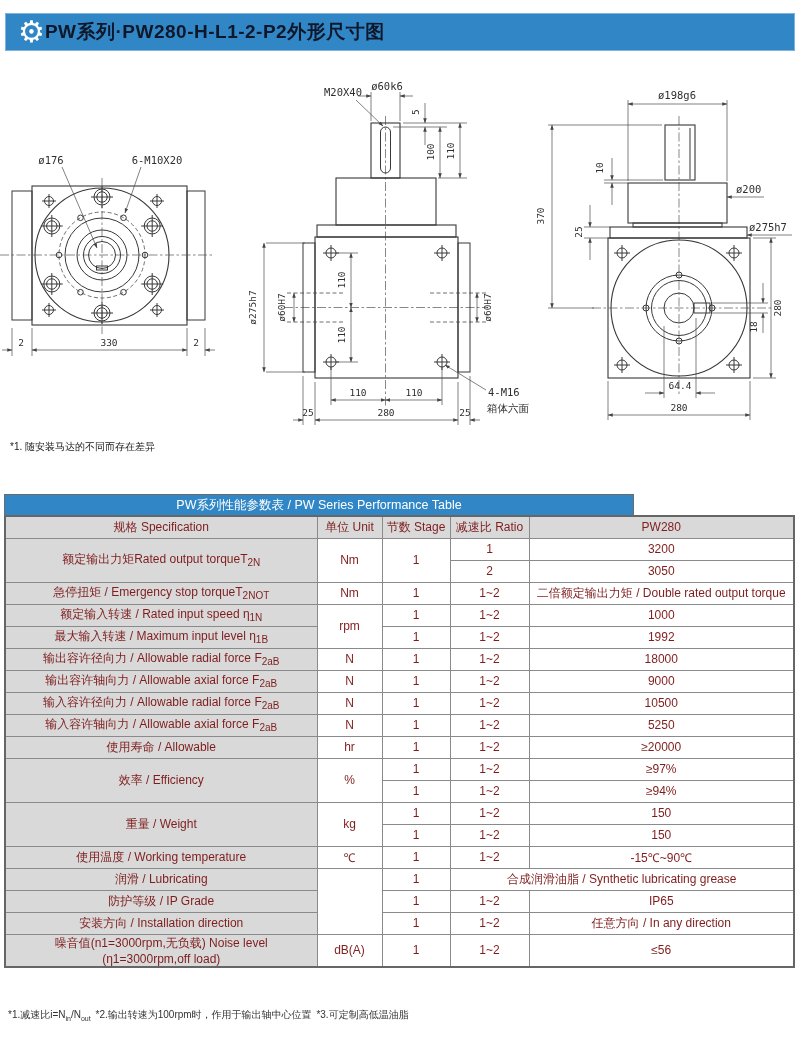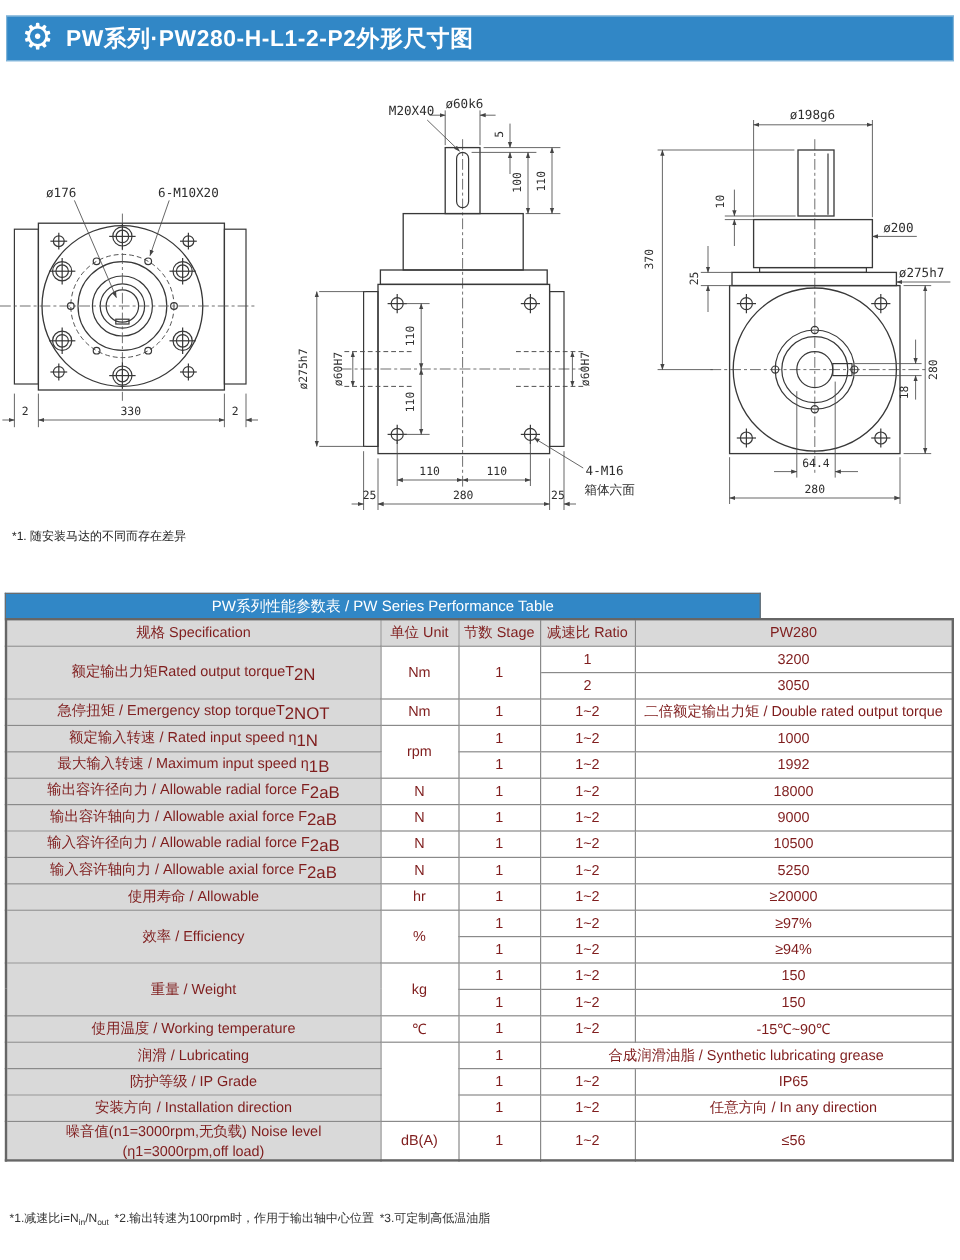--- a/index.html
+++ b/index.html
@@ -2,21 +2,21 @@
 <html><head>
 <meta charset="utf-8">
 <style>
   html,body{margin:0;padding:0;background:#fff;}
   .page{position:relative;width:800px;height:1050px;background:#fff;overflow:hidden;
         font-family:"Liberation Sans",sans-serif;color:#1a1a1a;}
   
   .header-bar{position:absolute;left:5px;top:13px;width:790px;height:38px;background:#3187c6;
               display:flex;align-items:center;box-sizing:border-box;border:1px solid #7fb3d8;}
   .gear{color:#fff;font-size:30px;line-height:1;margin-left:12px;}
-  .hdr-title{color:#ffffff;font-size:19px;font-weight:bold;margin-left:10px;letter-spacing:.5px;}
+  .hdr-title{color:#0f172a;font-size:19px;font-weight:bold;letter-spacing:.5px;}
   
   svg.drawings{position:absolute;left:0;top:55px;}
   .oln{fill:none;stroke:#383838;stroke-width:1.1;}
   .oln2{fill:none;stroke:#383838;stroke-width:1;}
   .thin{fill:none;stroke:#4a4a4a;stroke-width:.7;}
   .cl{fill:none;stroke:#555;stroke-width:.7;stroke-dasharray:9 2.5 2.5 2.5;}
   .hid{fill:none;stroke:#4a4a4a;stroke-width:.8;stroke-dasharray:4 2.5;}
   .dtx{font-family:"DejaVu Sans Mono",monospace;font-size:9.5px;fill:#2e2e2e;}
   .ltx{font-family:"DejaVu Sans Mono",monospace;font-size:10.5px;fill:#2e2e2e;}
   .ctx{font-family:"Liberation Sans",sans-serif;font-size:10.5px;fill:#2e2e2e;}
@@ -26,21 +26,21 @@
   .tbl-title{background:#3187c6;color:#fff;text-align:center;font-size:12.5px;height:21px;
              line-height:21px;border:1px solid #6c6c6c;border-bottom:none;box-sizing:border-box;}
   table.perf{border-collapse:collapse;width:100%;table-layout:fixed;font-size:12px;color:#7f1d1d;
              border:2px solid #666;}
   table.perf td,table.perf th{border:1px solid #8a8a8a;text-align:center;vertical-align:middle;
              padding:0 2px;overflow:hidden;white-space:nowrap;font-weight:normal;}
   table.perf .gray{background:#d9d9d9;}
   table.perf tr{height:22px;}
   tr.hdr{height:40px;}
   tr.tall{height:42px;}
-  sub{font-size:14px;}
+  sub{font-size:10px;}
   .footnote{position:absolute;left:8px;top:1008px;font-size:10px;color:#333;}
   .footnote sub{font-size:7px;}
   .fnsp{margin-left:2px;}
 </style>
 </head>
 <body>
 
 <div class="page">
 
   <div class="header-bar">
@@ -356,21 +356,21 @@
         <td>二倍额定输出力矩 / Double rated output torque</td>
       </tr>
       <tr>
         <td class="gray"><span>额定输入转速 / Rated input speed η</span><sub>1N</sub></td>
         <td rowspan="2">rpm</td>
         <td>1</td>
         <td>1~2</td>
         <td>1000</td>
       </tr>
       <tr>
-        <td class="gray"><span>最大输入转速 / Maximum input speed η</span><sub>1B</sub></td>
+        <td class="gray"><span>最大输入转速 / Maximum input level η</span><sub>1B</sub></td>
         <td>1</td>
         <td>1~2</td>
         <td>1992</td>
       </tr>
       <tr>
         <td class="gray"><span>输出容许径向力 / Allowable radial force F</span><sub>2aB</sub></td>
         <td>N</td>
         <td>1</td>
         <td>1~2</td>
         <td>18000</td>

